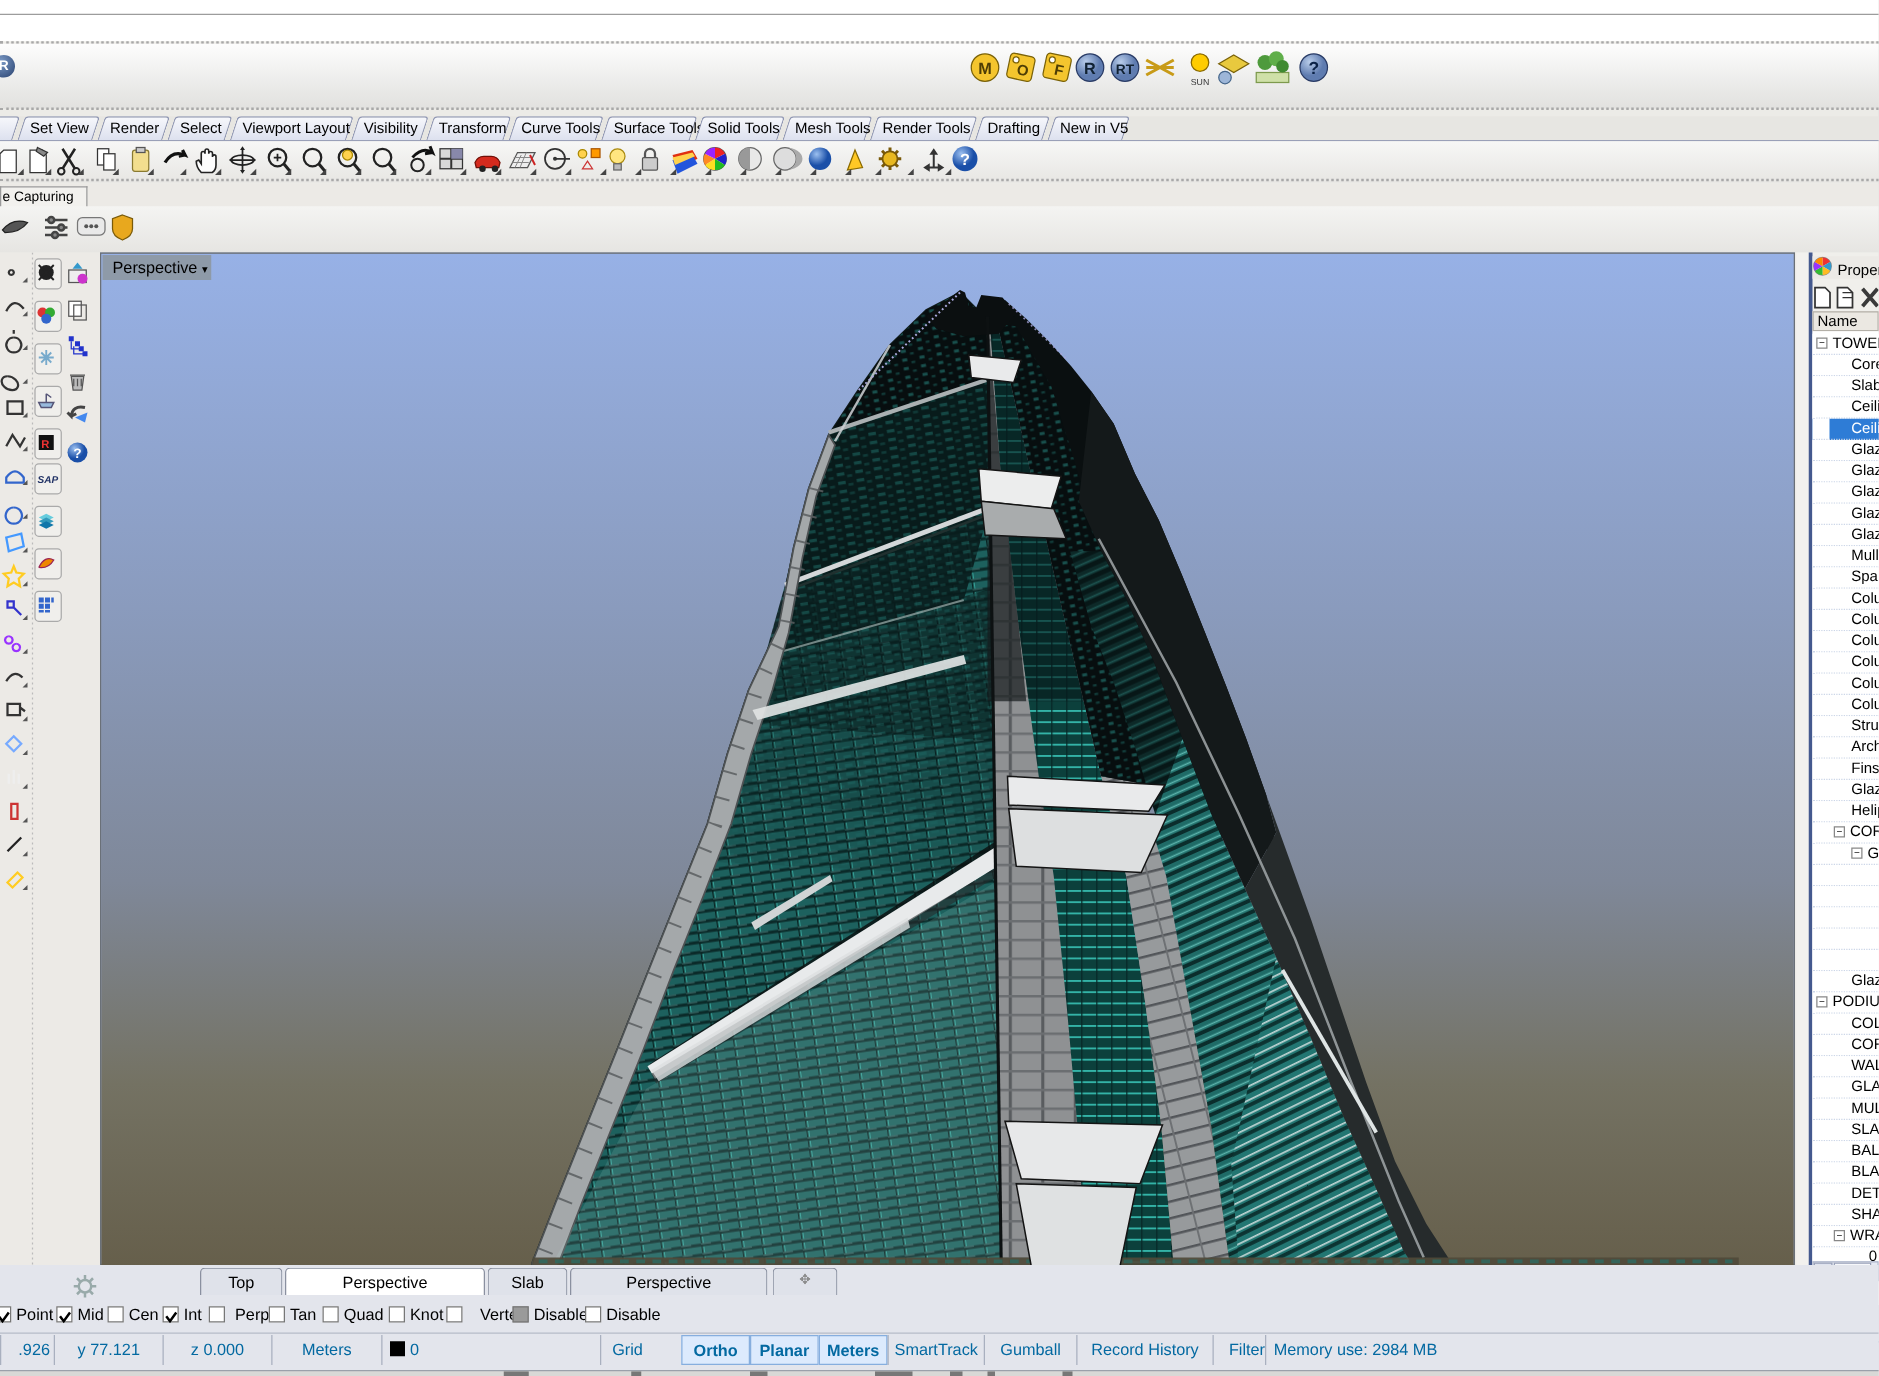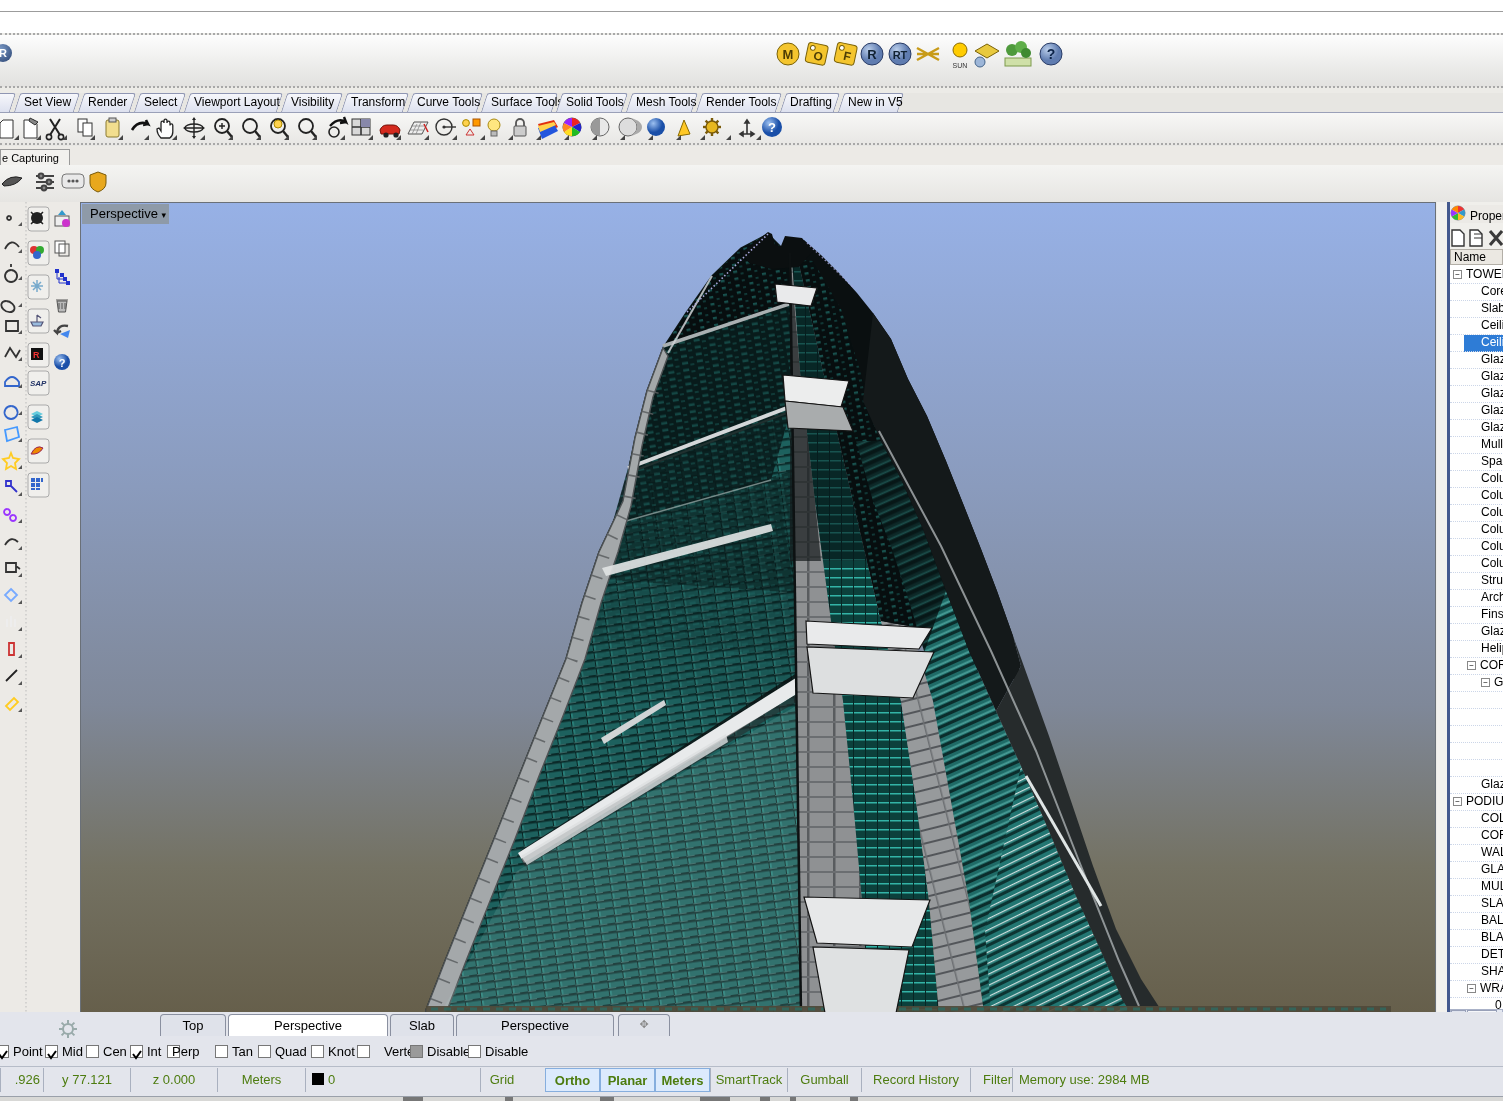--- a/index.html
+++ b/index.html
@@ -1,21 +1,21 @@
 <!DOCTYPE html>
 <html><head><meta charset="utf-8"><style>
 *{margin:0;padding:0;box-sizing:border-box}
 html,body{width:1503px;height:1101px;overflow:hidden;font-family:"Liberation Sans",sans-serif;background:#ecebe7}
 #page{position:relative;width:1503px;height:1101px}
 .abs{position:absolute}
 .dotted-h{position:absolute;left:0;width:1503px;height:0;border-top:2px dotted #a8a8a8}
 .tab{position:absolute;top:93px;height:19px;background:linear-gradient(#f6f7fb,#dde1ef);border:1px solid #8f96b3;border-bottom:none;border-radius:3px 3px 0 0;transform:skewX(-18deg);}
 .tablbl{position:absolute;top:95px;font-size:12px;color:#000;white-space:nowrap}
 .row{position:absolute;left:1450px;width:60px;height:17px;font-size:12px;color:#000;white-space:nowrap;overflow:hidden;border-bottom:1px dotted #ccd6e8;background:#fff}
-.cell{position:absolute;top:1068px;height:24px;border-left:1px solid #a9b0bf;font-size:13px;color:#4d7c0f;text-align:center;line-height:24px;overflow:hidden}
+.cell{position:absolute;top:1068px;height:24px;border-left:1px solid #a9b0bf;font-size:13px;color:#0369a1;text-align:center;line-height:24px;overflow:hidden}
 .cb{position:absolute;width:13px;height:13px;background:#fff;border:1px solid #777;top:1045px}
 .cblbl{position:absolute;top:1044px;font-size:13px;color:#000}
 .btab{position:absolute;top:1014px;height:22px;background:#dfe2ea;border:1px solid #8a90a0;border-bottom:none;border-radius:4px 4px 0 0;font-size:13px;text-align:center;color:#000}
 </style></head><body>
 <div id="page">
 
 <div class="abs" style="left:0;top:0;width:1503px;height:33px;background:#fff"></div>
 <div class="abs" style="left:0;top:11px;width:1503px;height:1px;background:#9c9c9c"></div>
 <div class="dotted-h" style="top:33px"></div>
 <div class="abs" style="left:0;top:35px;width:1503px;height:52px;background:linear-gradient(#fdfdfd,#e9e9e7 70%,#e2e1df)"></div>
@@ -590,21 +590,21 @@
           <path d="M2 5 l3 4 5 -7" stroke="#000" stroke-width="2" fill="none"></path>
         </svg></div>
       <div class="cblbl" style="left:62px">Mid</div>
       <div class="cb" style="left:86px;"></div>
       <div class="cblbl" style="left:103px">Cen</div>
       <div class="cb" style="left:130px;"><svg width="11" height="11">
           <path d="M2 5 l3 4 5 -7" stroke="#000" stroke-width="2" fill="none"></path>
         </svg></div>
       <div class="cblbl" style="left:147px">Int</div>
       <div class="cb" style="left:167px;"></div>
-      <div class="cblbl" style="left:172px">Perp</div>
+      <div class="cblbl" style="left:188px">Perp</div>
       <div class="cb" style="left:215px;"></div>
       <div class="cblbl" style="left:232px">Tan</div>
       <div class="cb" style="left:258px;"></div>
       <div class="cblbl" style="left:275px">Quad</div>
       <div class="cb" style="left:311px;"></div>
       <div class="cblbl" style="left:328px">Knot</div>
       <div class="cb" style="left:357px;"></div>
       <div class="cblbl" style="left:384px">Vertex</div>
       <div class="cb" style="left:410px;background:#9a9a9a;"></div>
       <div class="cblbl" style="left:427px">Disable</div>

